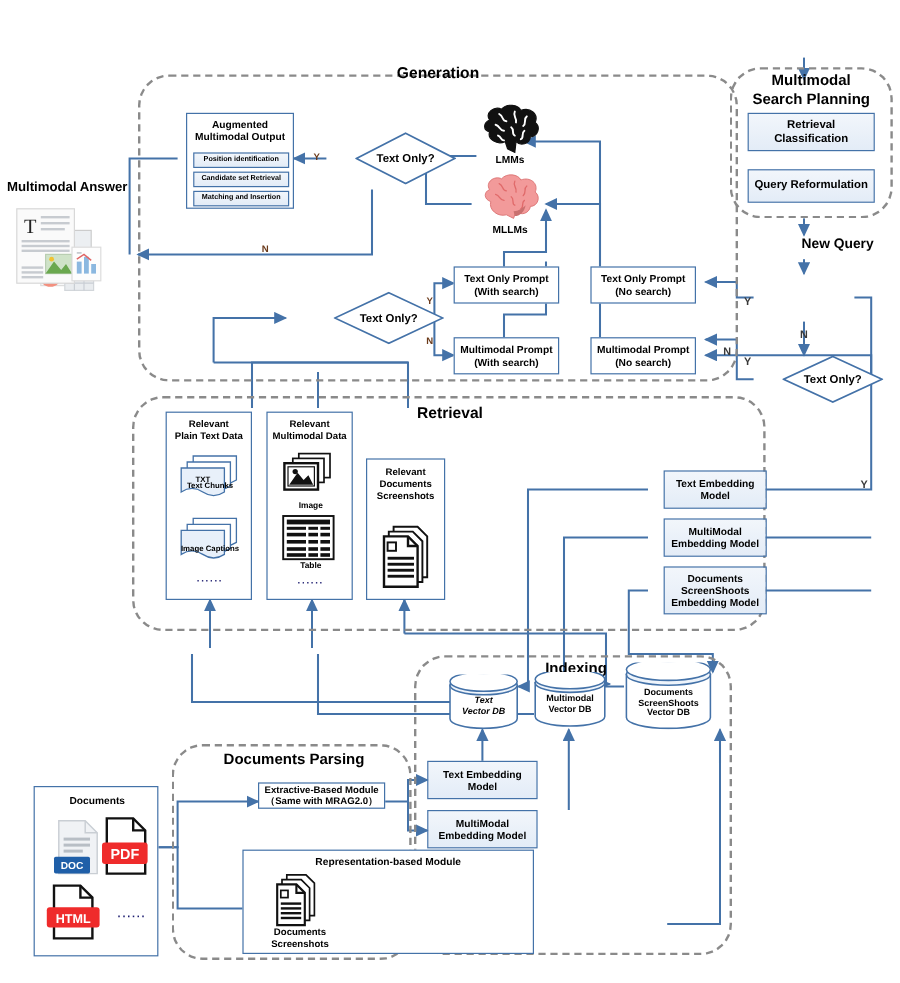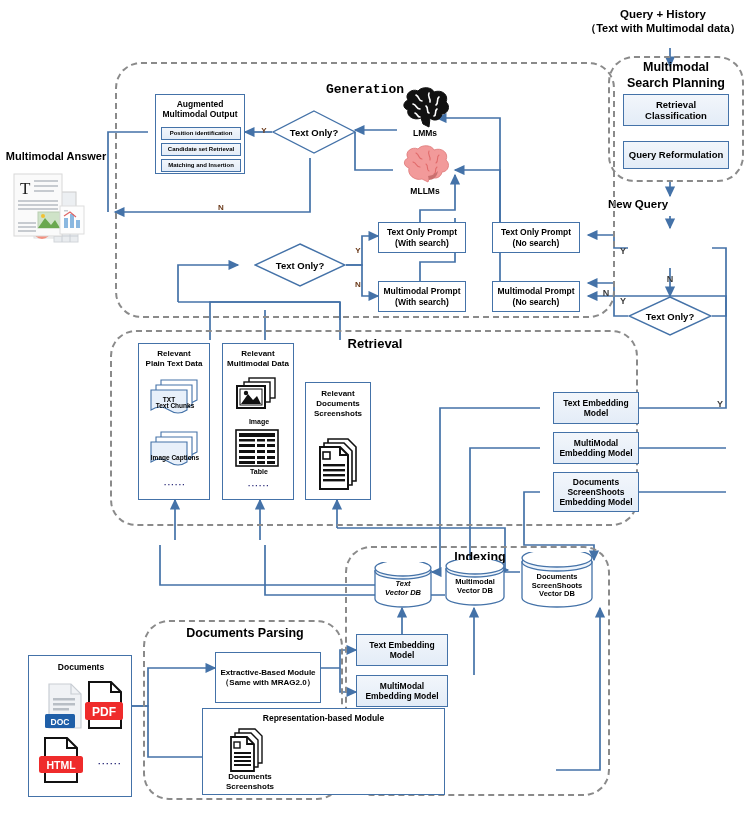--- a/index.html
+++ b/index.html
@@ -8,21 +8,21 @@
   svg#wires{position:absolute;left:0;top:0;width:750px;height:819px;pointer-events:none;}
 
   .node{position:absolute;box-sizing:border-box;border:1.3px solid #4472a8;
         background:#ffffff;display:flex;flex-direction:column;align-items:center;
         justify-content:center;text-align:center;font-weight:bold;color:#000;
         line-height:1.18;}
   .node.grad{background:linear-gradient(180deg,#f2f6fb 0%,#e3ecf7 100%);}
   .label{position:absolute;font-weight:bold;text-align:center;color:#000;line-height:1.2;}
   .dashbox{position:absolute;box-sizing:border-box;border:2px dashed #8a8a8a;border-radius:26px;}
   .secttitle{position:absolute;font-weight:bold;color:#000;text-align:center;}
-  .diamond{position:absolute;}
+  .diamond{position:absolute;margin-left:24px;}
   .diamond .dtext{position:absolute;left:0;top:0;width:100%;height:100%;
       display:flex;align-items:center;justify-content:center;font-weight:bold;
       text-align:center;color:#000;}
   .cyl{position:absolute;}
   .cyl .ctext{position:absolute;left:0;top:0;width:100%;height:100%;
       display:flex;flex-direction:column;align-items:center;justify-content:center;
       font-weight:bold;text-align:center;color:#000;padding-top:7px;box-sizing:border-box;
       line-height:1.15;}
   .plainbox{position:absolute;box-sizing:border-box;border:1.3px solid #4472a8;background:#fff;}
   .icowrap{position:absolute;display:flex;align-items:center;justify-content:center;}
@@ -107,57 +107,53 @@
       <path d="M340,668 L340,692 L356,692" marker-end="url(#ah)"></path>
 
       <path d="M402,634 L402,608" marker-end="url(#ah)"></path>
       <path d="M474,675 L474,608" marker-end="url(#ah)"></path>
       <path d="M556,770 L600,770 L600,608" marker-end="url(#ah)"></path>
 
       <path d="M272,757 L356,757" marker-end="url(#ah)"></path>
     </g>
   </svg>
 
-  <div class="label" style="left:578px;top:8px;width:170px;font-size:11.5px;">
-    <div>Query + History</div>
-    <div style="font-size:11px;">（Text with Multimodal data）</div>
-  </div>
 
   <div class="dashbox" style="left:608px;top:56px;width:136px;height:126px;"></div>
   <div class="secttitle" style="left:608px;top:60px;width:136px;font-size:12.5px;line-height:1.25;">
     <div>Multimodal</div>
     <div>Search Planning</div>
   </div>
   <div class="node grad" style="left:623px;top:94px;width:106px;height:32px;font-size:9.5px;">
     <span>Retrieval</span>
     <span>Classification</span>
   </div>
   <div class="node grad" style="left:623px;top:141px;width:106px;height:28px;font-size:9.5px;">
     <span>Query Reformulation</span>
   </div>
 
-  <div class="label" style="left:588px;top:198px;width:100px;font-size:11.5px;">
+  <div class="label" style="left:648px;top:198px;width:100px;font-size:11.5px;">
     <span>New Query</span>
   </div>
 
   <div class="label" style="left:617px;top:246px;width:12px;font-size:9px;color:#3a3a3a;"><span>Y</span></div>
   <div class="label" style="left:664px;top:274px;width:12px;font-size:9px;color:#3a3a3a;"><span>N</span></div>
 
   <div class="diamond" style="left:628px;top:296px;width:84px;height:40px;">
     <svg width="84" height="40" viewBox="0 0 84 40">
         <polygon points="42,1 83,20 42,39 1,20" fill="#fff" stroke="#4472a8" stroke-width="1.4"></polygon>
       </svg>
     <div class="dtext" style="font-size:9.5px;">Text Only?</div>
   </div>
   <div class="label" style="left:617px;top:296px;width:12px;font-size:9px;color:#3a3a3a;"><span>Y</span></div>
   <div class="label" style="left:600px;top:288px;width:12px;font-size:9px;color:#3a3a3a;"><span>N</span></div>
   <div class="label" style="left:714px;top:399px;width:12px;font-size:9px;color:#3a3a3a;"><span>Y</span></div>
 
   <div class="dashbox" style="left:115px;top:62px;width:500px;height:256px;"></div>
-  <div class="secttitle" style="left:285px;top:82px;width:160px;font-size:13px;font-family:Liberation Mono, monospace;">
+  <div class="secttitle" style="left:285px;top:53px;width:160px;font-size:13px;">
     <span>Generation</span>
   </div>
 
   <div class="plainbox" style="left:155px;top:94px;width:90px;height:80px;">
     <div style="text-align:center;font-weight:bold;font-size:8.5px;padding-top:4px;line-height:1.2;">
       <div>Augmented</div>
       <div>Multimodal Output</div>
     </div>
     <div class="node grad" style="left:5px;top:32px;width:80px;height:13px;font-size:6px;position:absolute;">
       <span>Position identification</span>
@@ -466,21 +462,21 @@
     <span>Documents</span>
     <span>ScreenShoots</span>
     <span>Embedding Model</span>
   </div>
 
   <div class="dashbox" style="left:143px;top:620px;width:200px;height:180px;"></div>
   <div class="secttitle" style="left:160px;top:626px;width:170px;font-size:12.5px;">
     <span>Documents Parsing</span>
   </div>
 
-  <div class="node" style="left:215px;top:652px;width:106px;height:51px;font-size:8px;">
+  <div class="node" style="left:215px;top:652px;width:106px;height:22px;font-size:8px;">
     <span>Extractive-Based Module</span>
     <span>（Same with MRAG2.0）</span>
   </div>
 
   <div class="plainbox" style="left:202px;top:708px;width:243px;height:87px;"></div>
   <div class="label" style="left:202px;top:713px;width:243px;font-size:8.5px;">
     <span>Representation-based Module</span>
   </div>
   <svg width="50" height="46" viewBox="0 0 50 46" style="position:absolute;left:225px;top:727px;">
     <g fill="#fff" stroke="#111" stroke-width="1.4">

